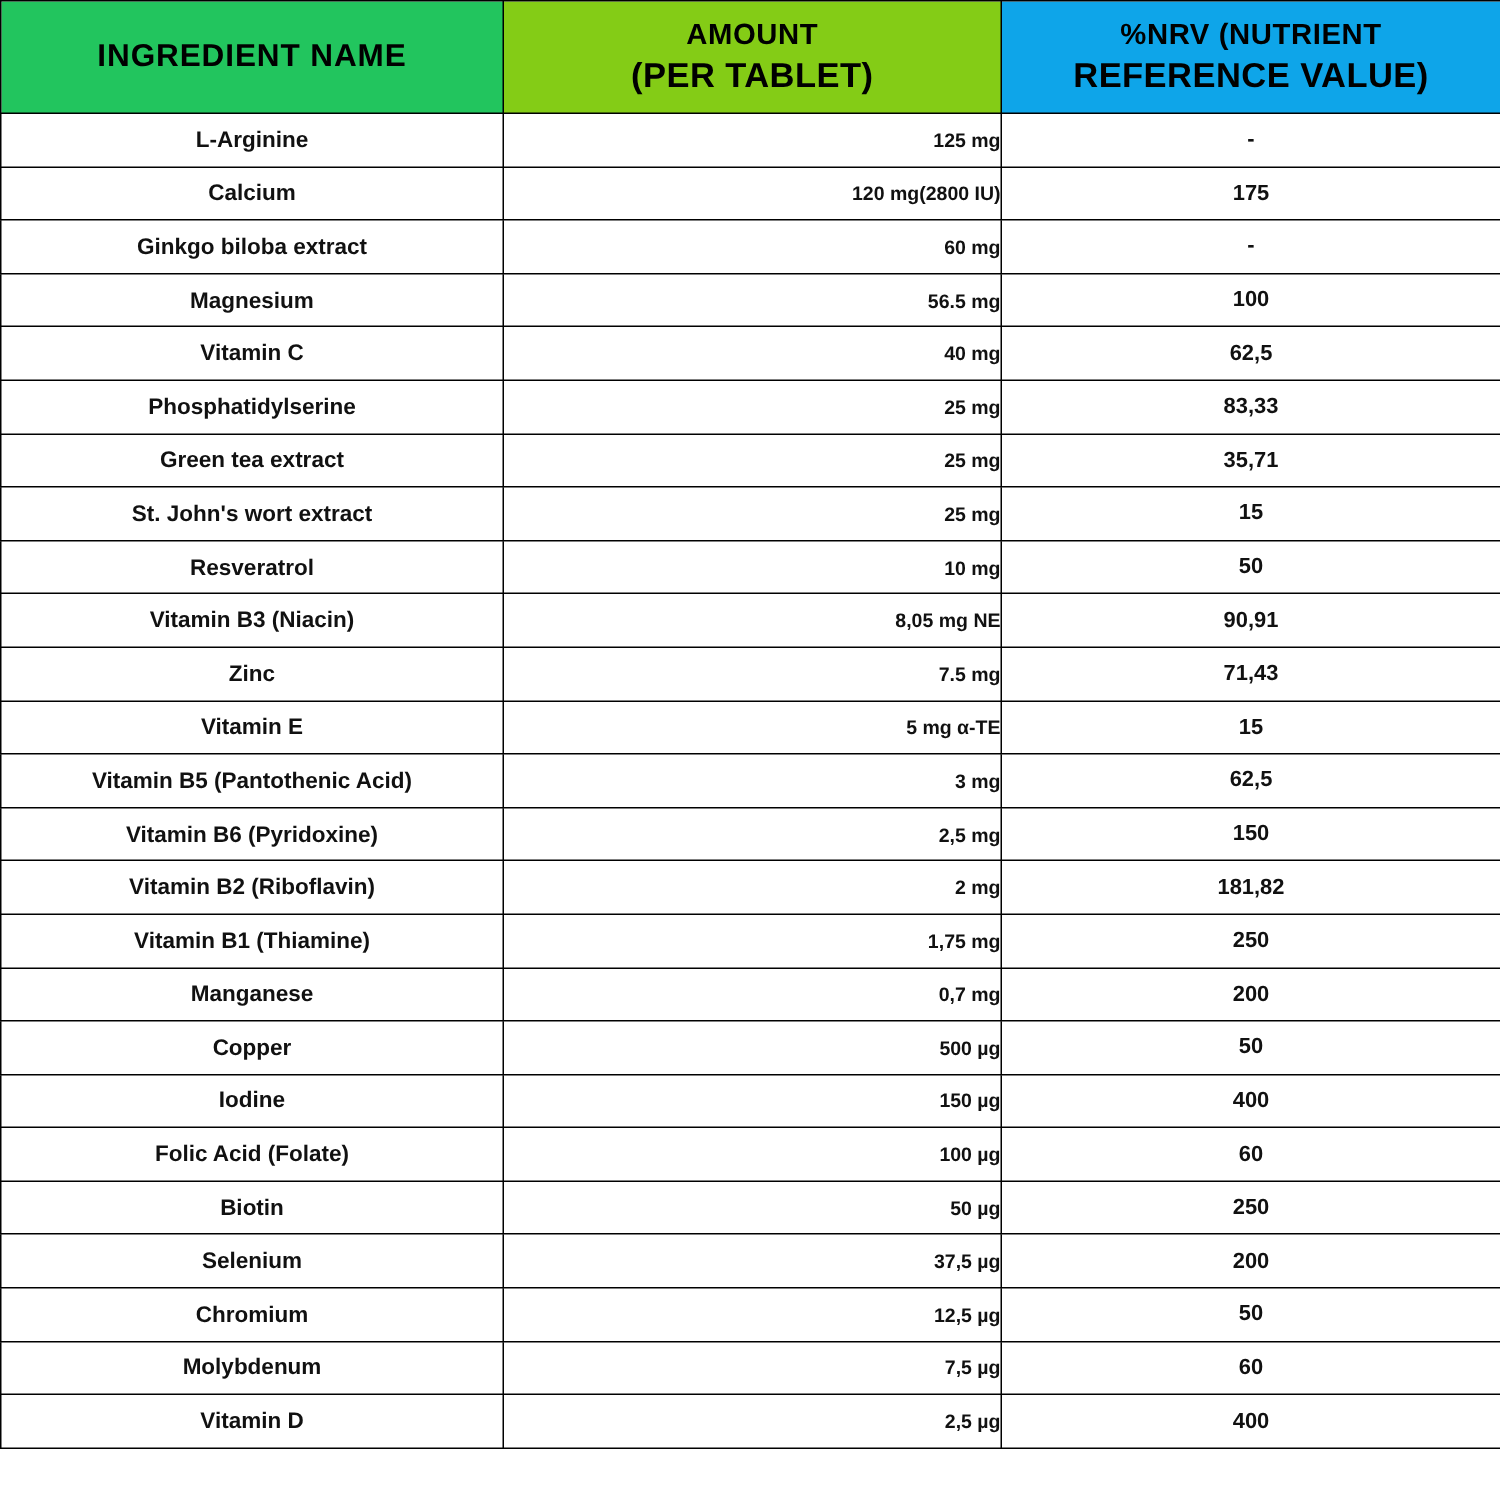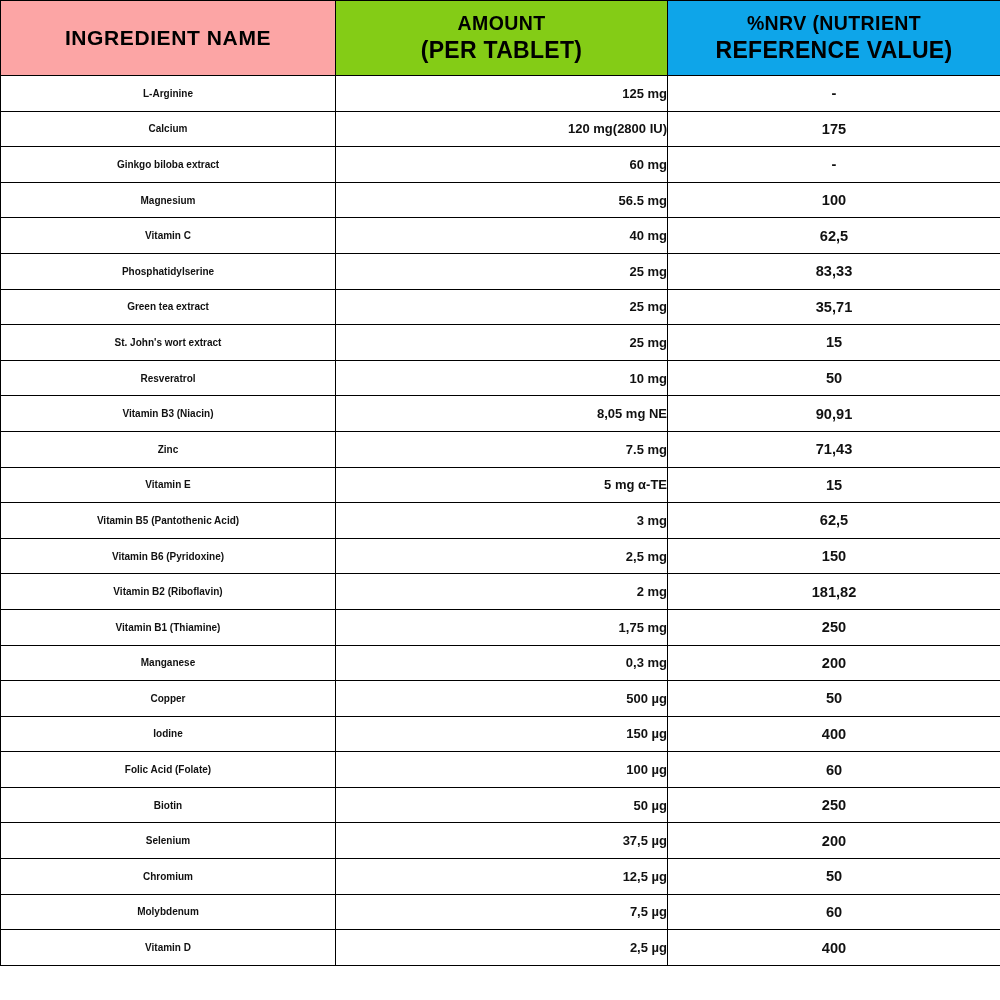--- a/index.html
+++ b/index.html
@@ -55,21 +55,21 @@
     letter-spacing: 0.6px;
   }
   tbody td {
     height: 34.6px;
     font-size: 14.5px;
     font-weight: bold;
     color: #111111;
     white-space: nowrap;
   }
   tbody td.name {
-    font-size: 10px;
+    font-size: 15px;
   }
   tbody td.amount {
     font-size: 13px;
     text-align: right;
   }
   tbody td.nrv {
     font-size: 14.6px;
   }
 </style>
 </head>
@@ -77,21 +77,21 @@
 
 <div class="sheet">
   <table class="nutri">
     <colgroup>
       <col class="c0">
       <col class="c1">
       <col class="c2">
     </colgroup>
     <thead>
       <tr>
-        <th class="ingredient-head" style="background: #fca5a5;">INGREDIENT NAME</th>
+        <th class="ingredient-head" style="background: #22c55e;">INGREDIENT NAME</th>
         <th style="background: #84cc16;">
           <span>AMOUNT</span>
           <span class="sub">(PER TABLET)</span>
         </th>
         <th style="background: #0ea5e9;">
           <span>%NRV (NUTRIENT</span>
           <span class="sub">REFERENCE VALUE)</span>
         </th>
       </tr>
     </thead>
@@ -171,21 +171,21 @@
           <td class="amount">2 mg</td>
           <td class="nrv">181,82</td>
         </tr>
         <tr>
           <td class="name">Vitamin B1 (Thiamine)</td>
           <td class="amount">1,75 mg</td>
           <td class="nrv">250</td>
         </tr>
         <tr>
           <td class="name">Manganese</td>
-          <td class="amount">0,3 mg</td>
+          <td class="amount">0,7 mg</td>
           <td class="nrv">200</td>
         </tr>
         <tr>
           <td class="name">Copper</td>
           <td class="amount">500 µg</td>
           <td class="nrv">50</td>
         </tr>
         <tr>
           <td class="name">Iodine</td>
           <td class="amount">150 µg</td>

